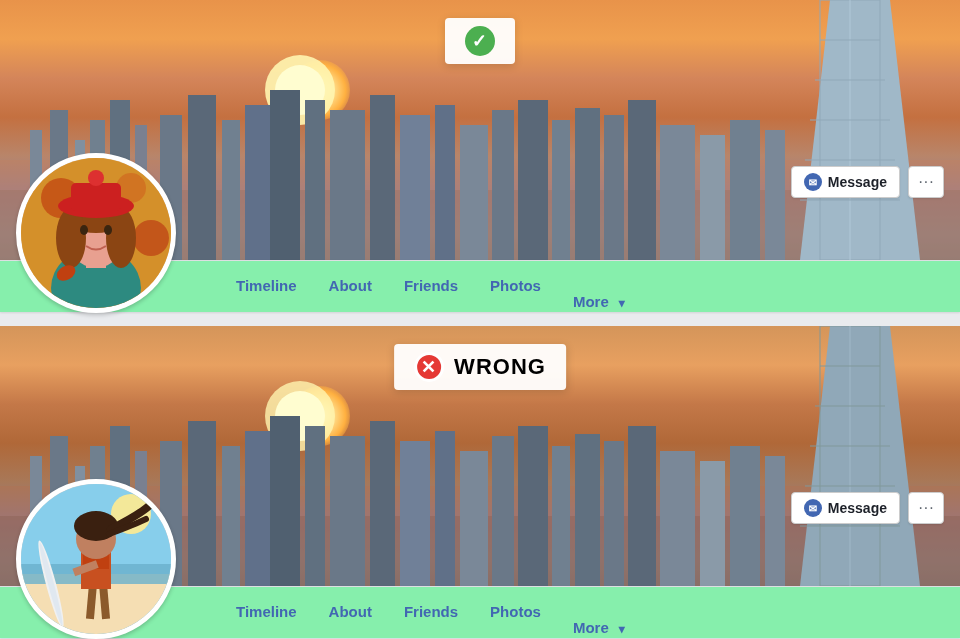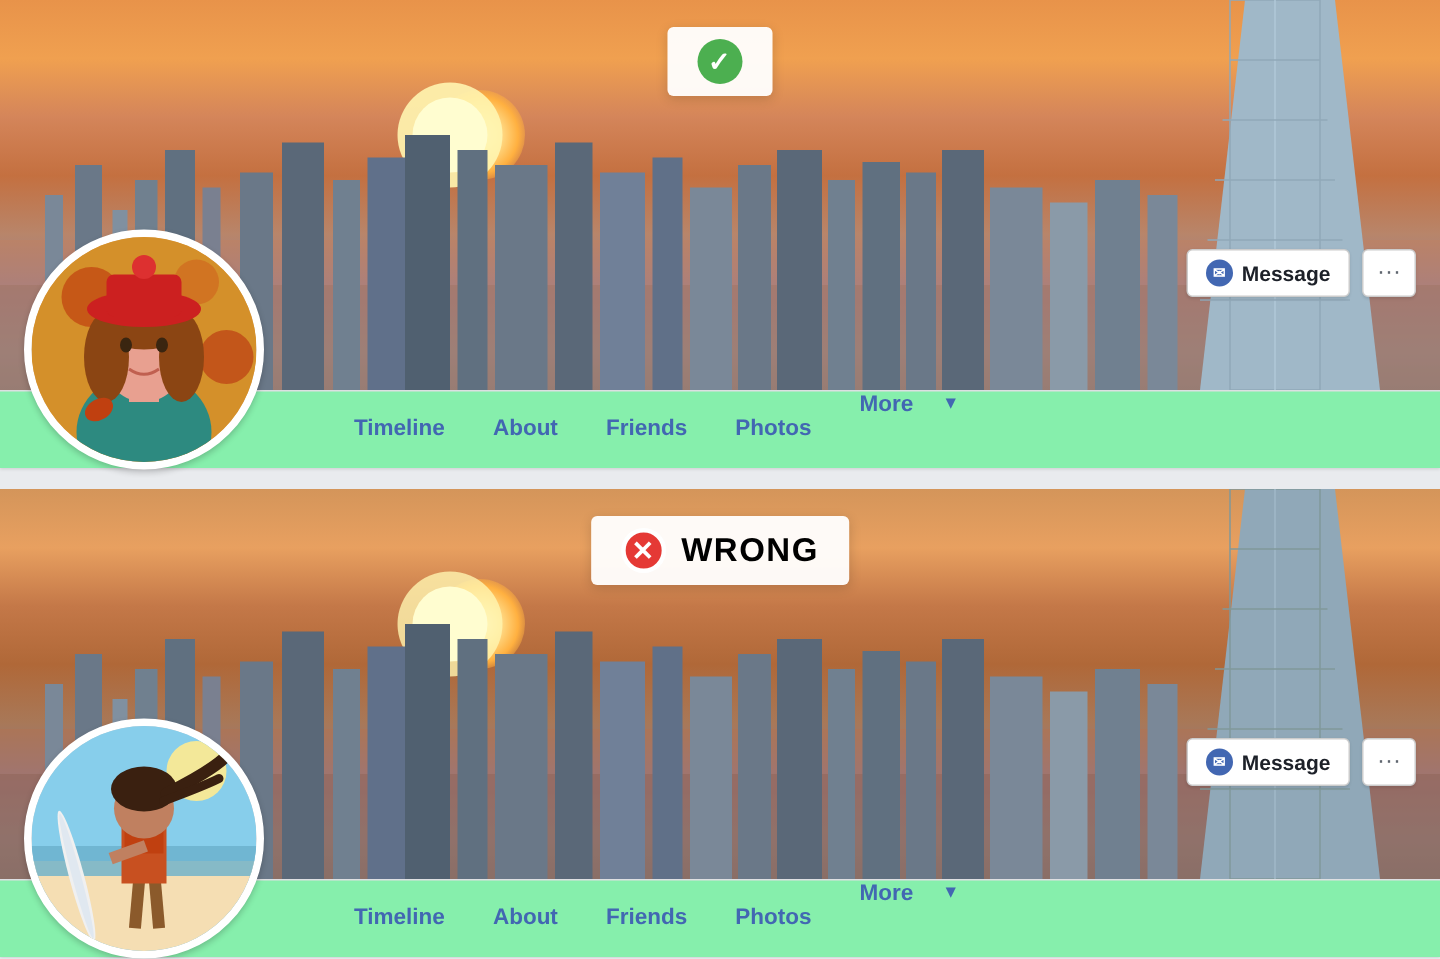--- a/index.html
+++ b/index.html
@@ -75,22 +75,22 @@
       font-size: 15px;
       font-weight: 600;
       color: #4267b2;
       cursor: pointer;
       border-bottom: 3px solid transparent;
       text-decoration: none;
     }
 
     .nav-tab.more {
       display: flex;
-      align-items: flex-start;
-      gap: 20px;
+      align-items: flex-end;
+      gap: 8px;
     }
 
     .avatar-container {
       position: absolute;
       left: 16px;
       bottom: 0;
       width: 160px;
       height: 160px;
       border-radius: 50%;
       border: 5px solid #fff;

